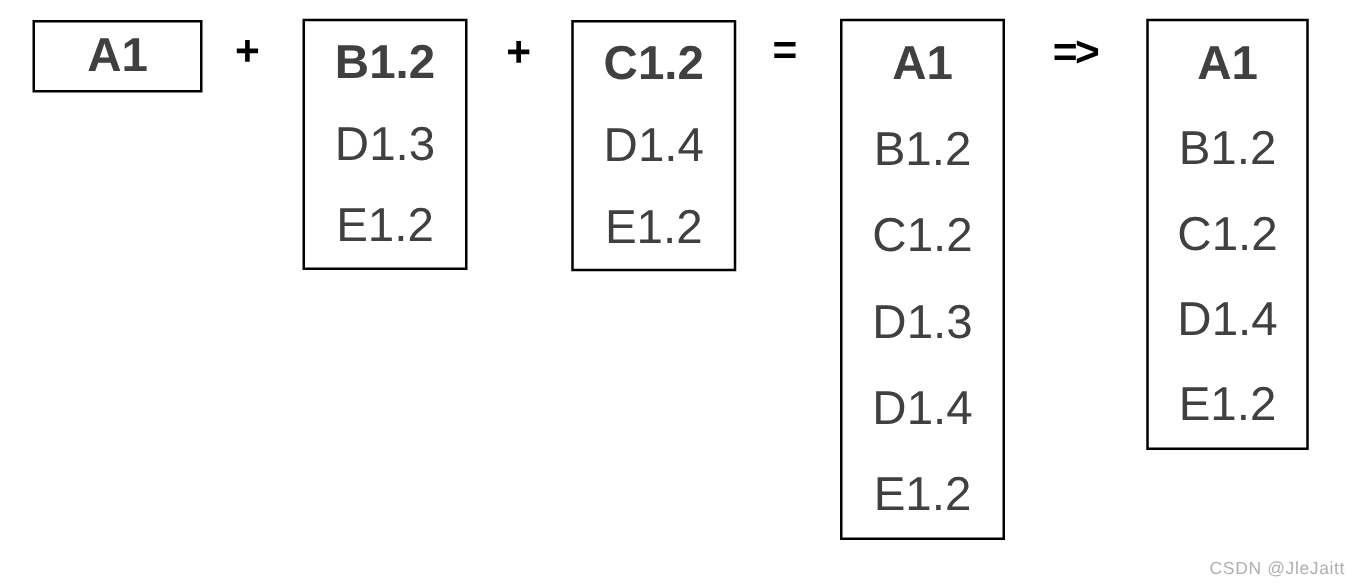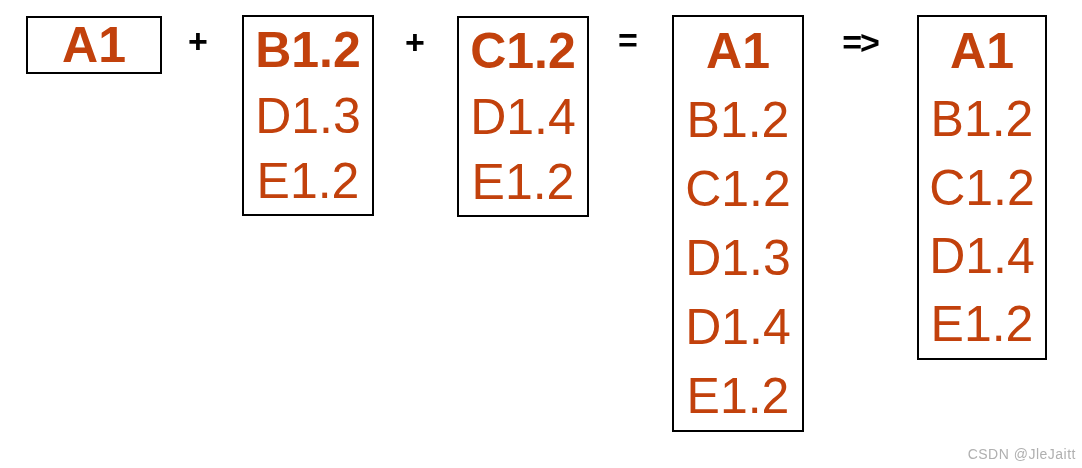--- a/index.html
+++ b/index.html
@@ -21,23 +21,23 @@
     border: 2px solid #000000;
     background: #ffffff;
     display: flex;
     flex-direction: column;
   }
   .row {
     flex: 1;
     display: flex;
     align-items: center;
     justify-content: center;
-    font-size: 50px;
+    font-size: 38px;
     line-height: 1;
-    color: #c2410c;
+    color: #404040;
     white-space: nowrap;
   }
   .box .row:first-child {
     font-weight: bold;
   }
   .op {
     position: absolute;
     display: flex;
     align-items: center;
     justify-content: center;

